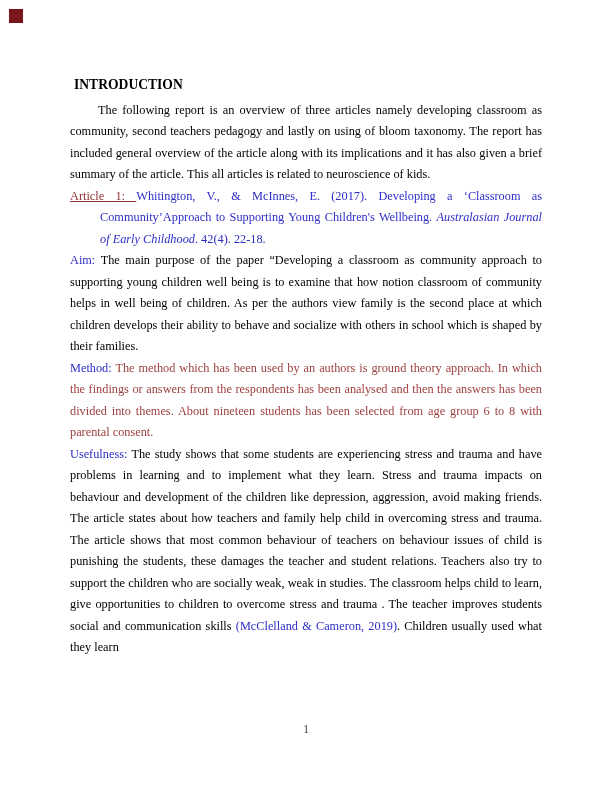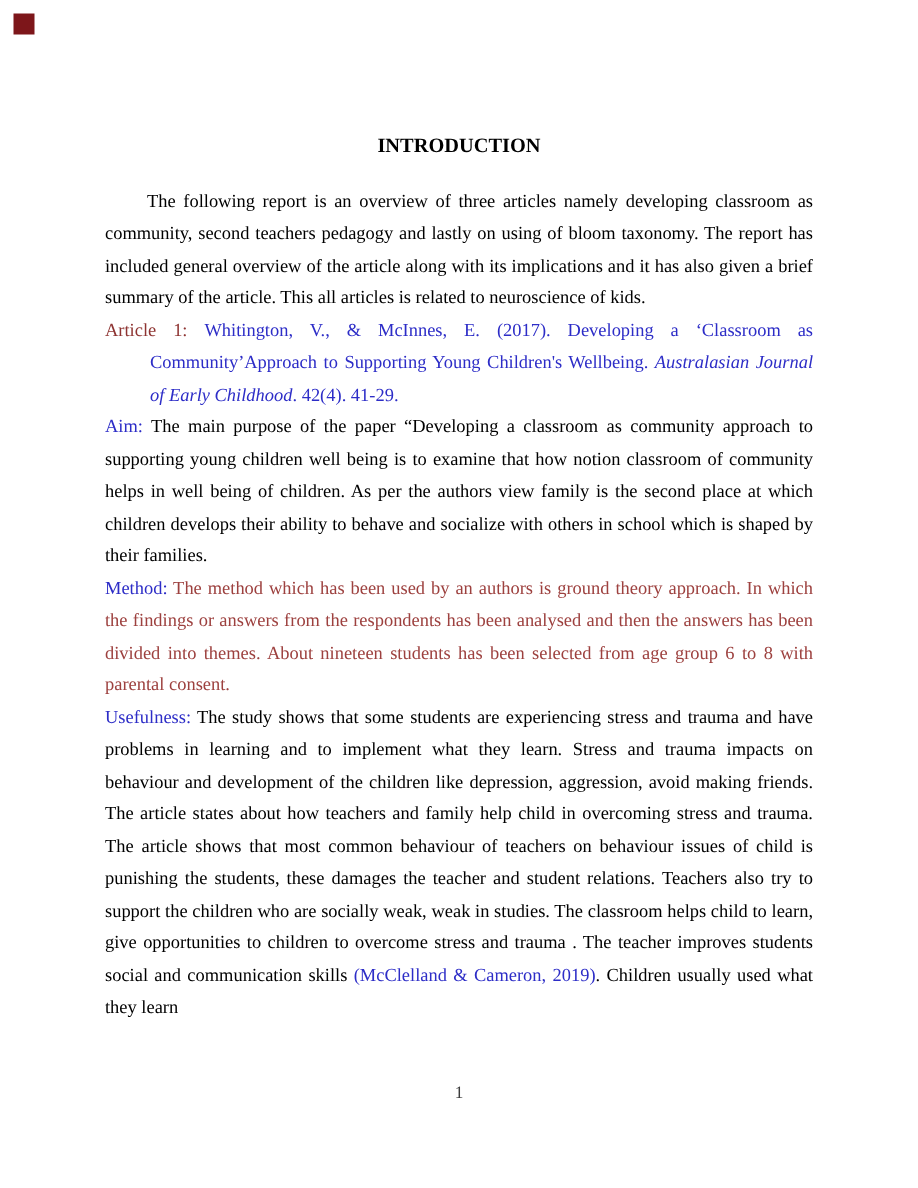--- a/index.html
+++ b/index.html
@@ -27,39 +27,39 @@
   .content {
     position: absolute;
     left: 70px;
     top: 70px;
     width: 472px;
   }
   .heading {
     font-weight: bold;
     font-size: 13.6px;
     line-height: 21.5px;
-    margin: 16px;
-    text-align: center;
+    margin: 4px;
   }
   p.body {
     margin: 0;
     font-size: 12.3px;
     line-height: 21.5px;
     text-align: justify;
   }
   .first-indent { text-indent: 28px; }
   .hanging {
     padding-left: 30px;
     text-indent: -30px;
   }
   .blue { color: var(--accent-blue, #2d2dc7); }
   .red { color: var(--method-red, #9d413f); }
   .italic { font-style: italic; }
   .article-label {
     color: var(--article-maroon, #8e3432);
+    text-decoration: underline;
   }
   .page-number {
     position: absolute;
     left: 0;
     width: 612px;
     top: 723px;
     text-align: center;
     font-size: 11.5px;
     color: #3c3c3c;
   }
@@ -71,21 +71,21 @@
 
   <div class="annotation-marker"></div>
 
   <div class="content">
 
     <div class="heading">INTRODUCTION</div>
 
     <p class="body first-indent">The following report is an overview of three articles namely developing classroom as community, second teachers pedagogy and lastly on using of bloom taxonomy. The report has included general overview of the article along with its implications and it has also given a brief summary of the article. This all articles is related to neuroscience of kids.</p>
 
 
-    <p class="body hanging"><span class="article-label">Article 1:&nbsp;</span><span class="blue">Whitington, V., &amp; McInnes, E. (2017). Developing a ‘Classroom as Community’Approach to Supporting Young Children's Wellbeing. </span><span class="blue italic">Australasian Journal of Early Childhood</span><span class="blue">. 42(4). 41-29.</span></p>
+    <p class="body hanging"><span class="article-label">Article 1:&nbsp;</span><span class="blue">Whitington, V., &amp; McInnes, E. (2017). Developing a ‘Classroom as Community’Approach to Supporting Young Children's Wellbeing. </span><span class="blue italic">Australasian Journal of Early Childhood</span><span class="blue">. 42(4). 22-18.</span></p>
 
     <p class="body"><span class="blue">Aim:</span><span> The main purpose of the paper “Developing a classroom as community approach to supporting young children well being is to examine that how notion classroom of community helps in well being of children. As per the authors view family is the second place at which children develops their ability to behave and socialize with others in school which is shaped by their families.</span></p>
 
 
     <p class="body"><span class="blue">Method:</span><span class="red"> The method which has been used by an authors is ground theory approach. In which the findings or answers from the respondents has been analysed and then the answers has been divided into themes. About nineteen students has been selected from age group 6 to 8 with parental consent.</span></p>
 
     <p class="body"><span class="blue">Usefulness:</span><span> The study shows that some students are experiencing stress and trauma and have problems in learning and to implement what they learn. Stress and trauma impacts on behaviour and development of the children like depression, aggression, avoid making friends. The article states about how teachers and family help child in overcoming stress and trauma. The article shows that most common behaviour of teachers on behaviour issues of child is punishing the students, these damages the teacher and student relations. Teachers also try to support the children who are socially weak, weak in studies. The classroom helps child to learn, give opportunities to children to overcome stress and trauma . The teacher improves students social and communication skills </span><span class="blue">(McClelland &amp; Cameron, 2019)</span><span>. Children usually used what they learn</span></p>
 
   </div>
 

